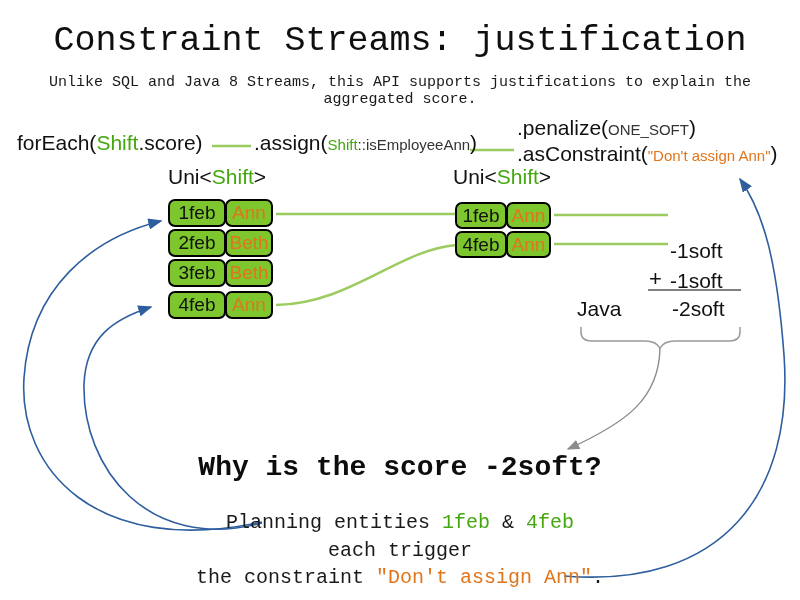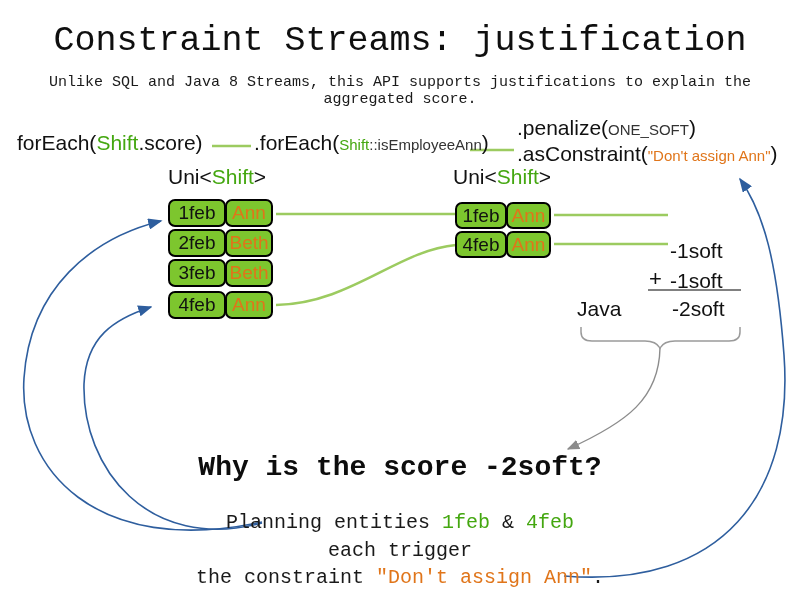--- a/index.html
+++ b/index.html
@@ -94,21 +94,21 @@
   <div id="title" class="abs center">Constraint Streams: justification</div>
   <div id="subtitle" class="abs center">Unlike SQL and Java 8 Streams, this API supports justifications to explain the aggregated score.</div>
 
   <div id="foreach" class="abs code">
     <span>forEach(</span>
       <span class="green-t">Shift</span>
       <span>.score)</span>
   </div>
 
   <div id="filter" class="abs code">
-    <span>.forEach(</span>
+    <span>.assign(</span>
       <span class="small green-t">Shift</span>
       <span class="small dark-t">::isEmployeeAnn</span>
       <span>)</span>
   </div>
 
   <div id="penalize" class="abs code">
     <span>.penalize(</span>
       <span class="small dark-t">ONE_SOFT</span>
       <span>)</span>
   </div>

